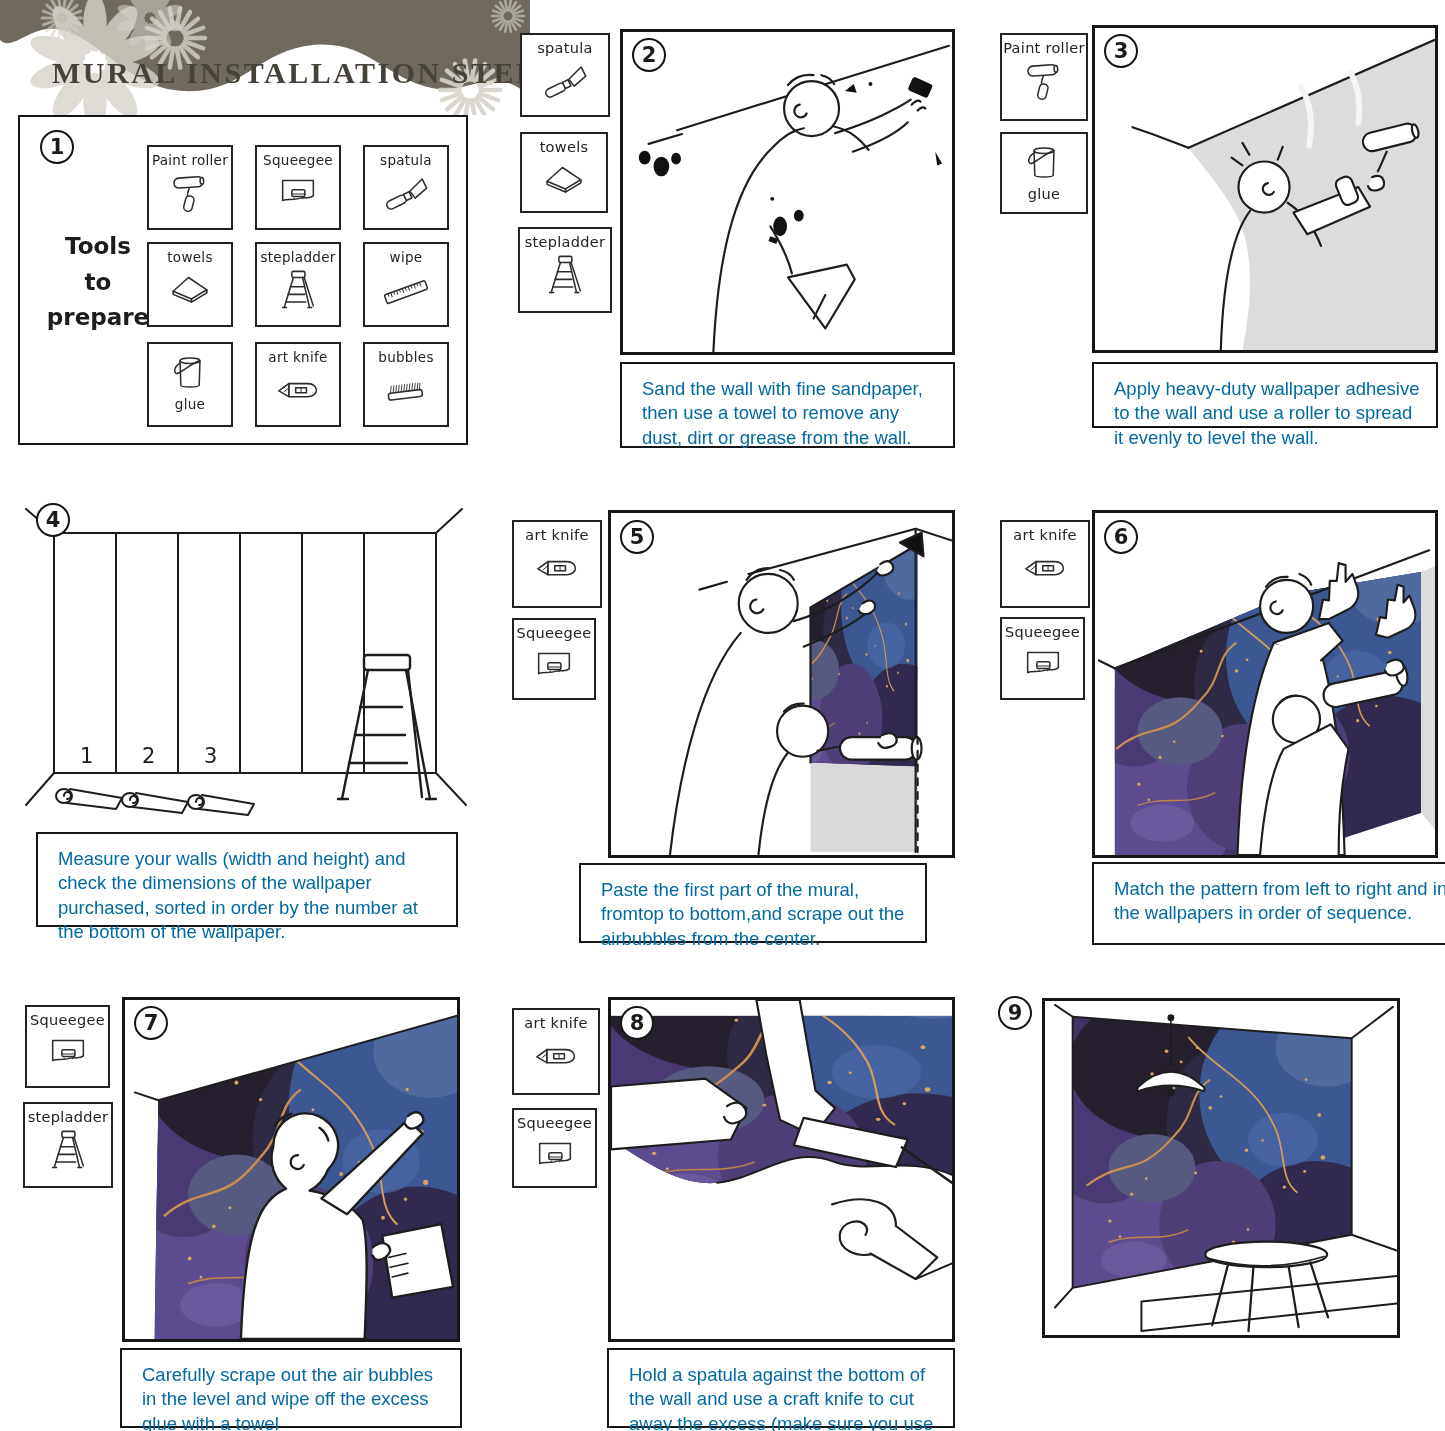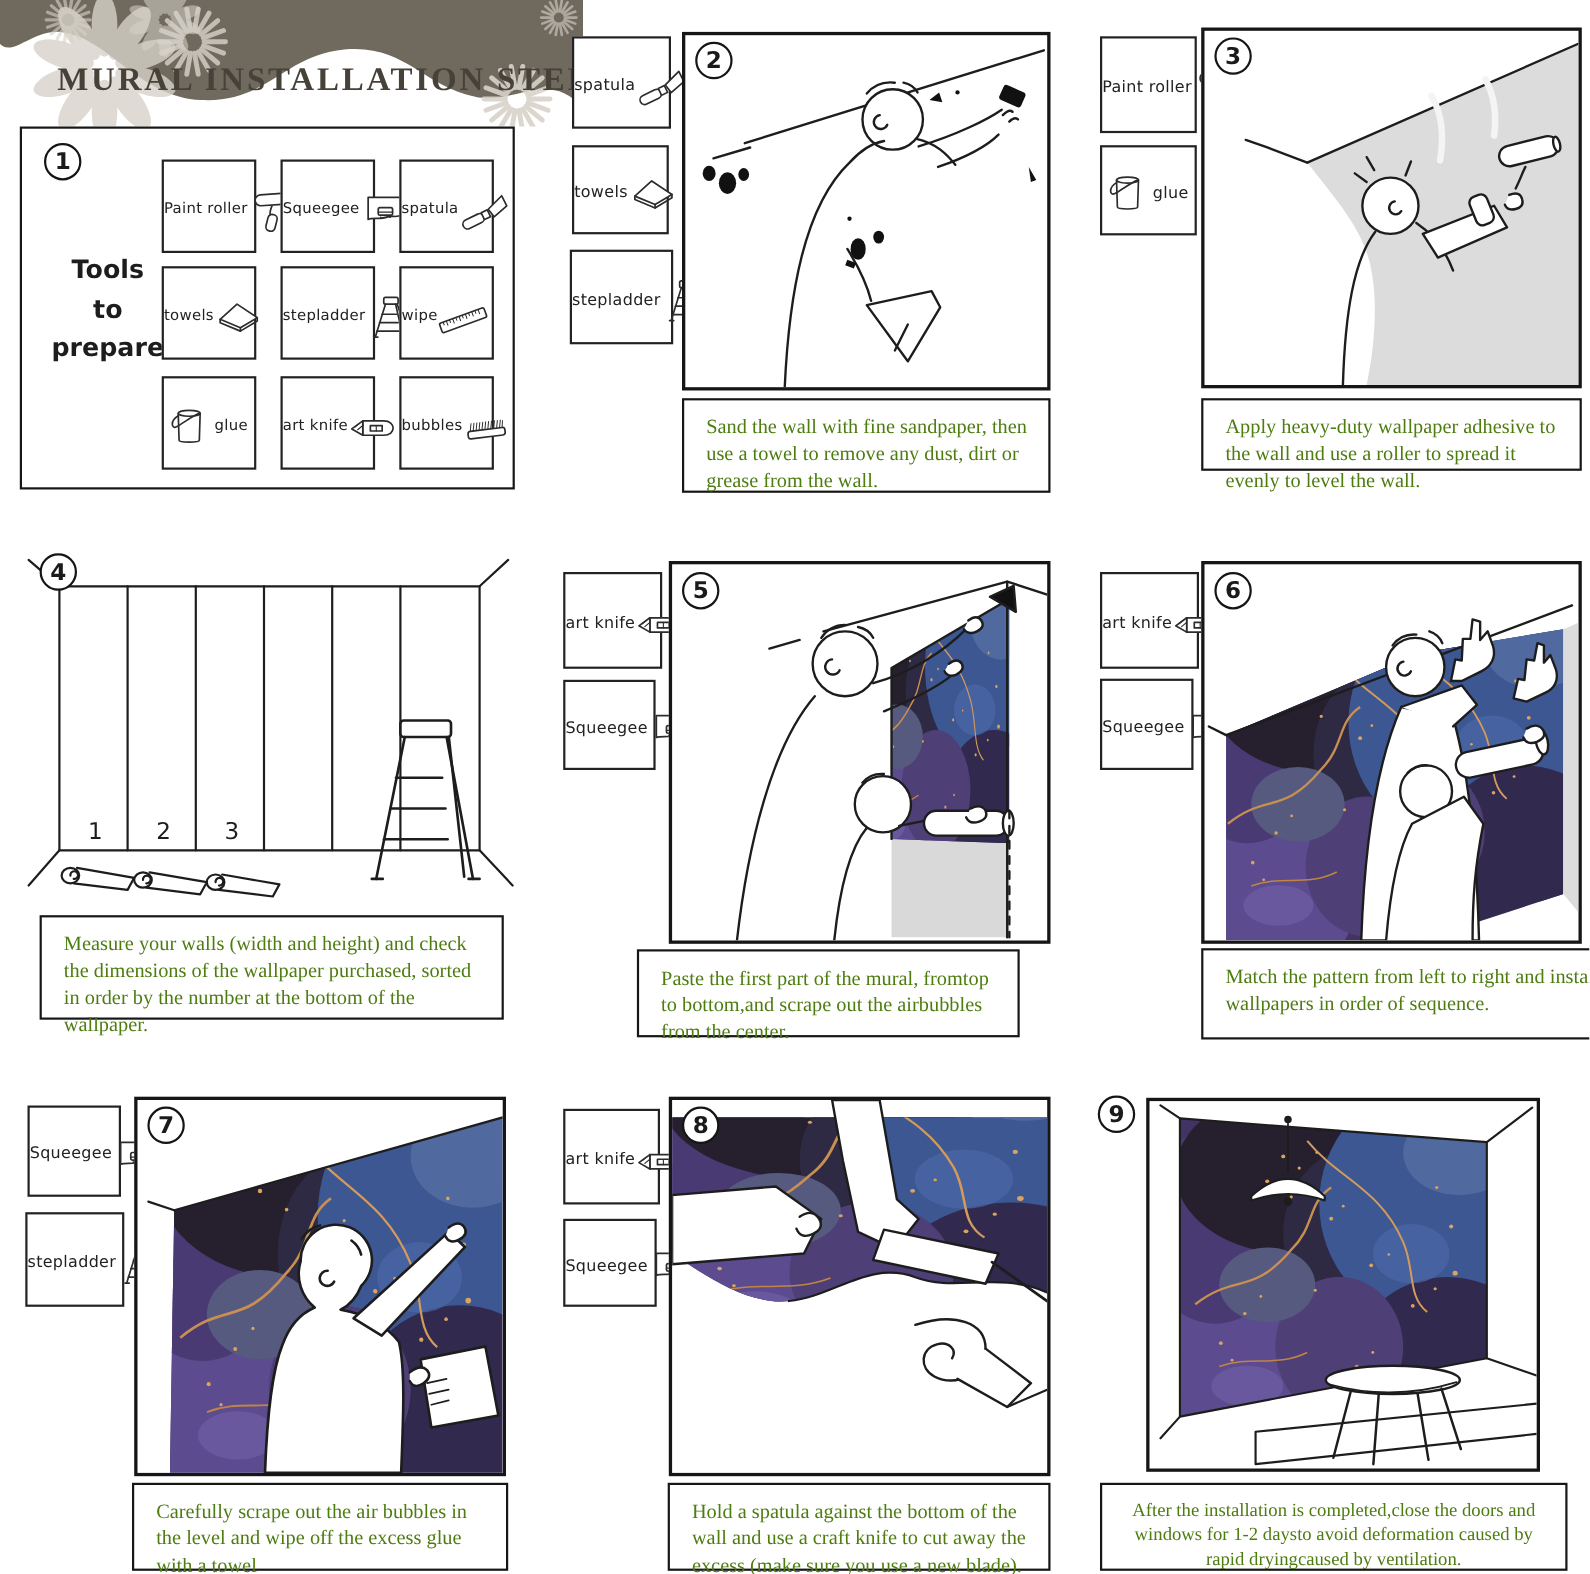--- a/index.html
+++ b/index.html
@@ -1,24 +1,24 @@
 <!DOCTYPE html>
 <html><head>
 <meta charset="utf-8">
 <style>
   html,body{margin:0;padding:0;background:#fff;}
   .page{position:relative;width:1445px;height:1431px;background:#fff;overflow:hidden;
         font-family:"DejaVu Sans",sans-serif;color:#1a1a1a;}
   .abs{position:absolute;}
   .illus{border:3px solid #161616;background:#fff;overflow:hidden;box-sizing:border-box;}
   .caption{border:2.5px solid #161616;background:#fff;box-sizing:border-box;
-           font-family:Liberation Serif, serif;font-size:18.5px;line-height:1.32;
-           color:#4d7c0f;padding:13px 14px 8px 20px;}
+           font-family:Liberation Sans, sans-serif;font-size:18.5px;line-height:1.32;
+           color:#0369a1;padding:13px 14px 8px 20px;}
   .toolbox{border:2px solid #222;background:#fff;box-sizing:border-box;text-align:center;
-           display:flex;flex-direction:row;align-items:center;justify-content:flex-start;
+           display:flex;flex-direction:column;align-items:center;justify-content:flex-start;
            padding-top:5px;}
   .toolbox .tl{font-size:14.5px;letter-spacing:.3px;color:#222;white-space:nowrap;}
   .ticon{width:46px;height:46px;flex:0 0 auto;margin-top:1px;}
   .num{width:34px;height:34px;border:2.5px solid #151515;border-radius:50%;background:#fff;
        display:flex;align-items:center;justify-content:center;font-size:21px;font-weight:bold;
        box-sizing:border-box;z-index:5;}
   .panel1{border:2.5px solid #161616;background:#fff;box-sizing:border-box;}
   .tools-label{font-size:23px;font-weight:bold;line-height:1.55;text-align:center;color:#1d1d1d;}
   .grid-toolbox{position:absolute;width:86px;height:85px;}
   .grid-toolbox .tl{font-size:13.5px;}
@@ -575,15 +575,14 @@
         <path d="M128,20 V66" stroke-width="1.6"></path>
         <circle cx="128" cy="17" r="2.5" fill="#1d1d1d"></circle>
         <path d="M94,88 Q128,56 162,88 L162,92 Q128,80 94,92 Z" fill="#fff"></path>
         <circle cx="128" cy="93" r="3" fill="#1d1d1d"></circle>
         <ellipse cx="225" cy="258" rx="62" ry="13" fill="#fff" stroke-width="2.3"></ellipse>
         <path d="M166,262 Q225,278 284,260" stroke-width="1.6"></path>
         <path d="M186,269 L170,330 M212,271 L207,336 M248,271 L258,332 M270,266 L288,322" stroke-width="2.3"></path>
       </g>
     </svg>
   </div>
-  <div class="abs caption" style="left:1000px;top:1348px;width:425px;height:80px;font-size:17px;text-align:center;padding:12px 10px 8px 10px">After the installation is completed,close the doors and windows for 1-2 daysto avoid deformation caused by rapid dryingcaused by ventilation.</div>
 
 </div>
 
 </body></html>

